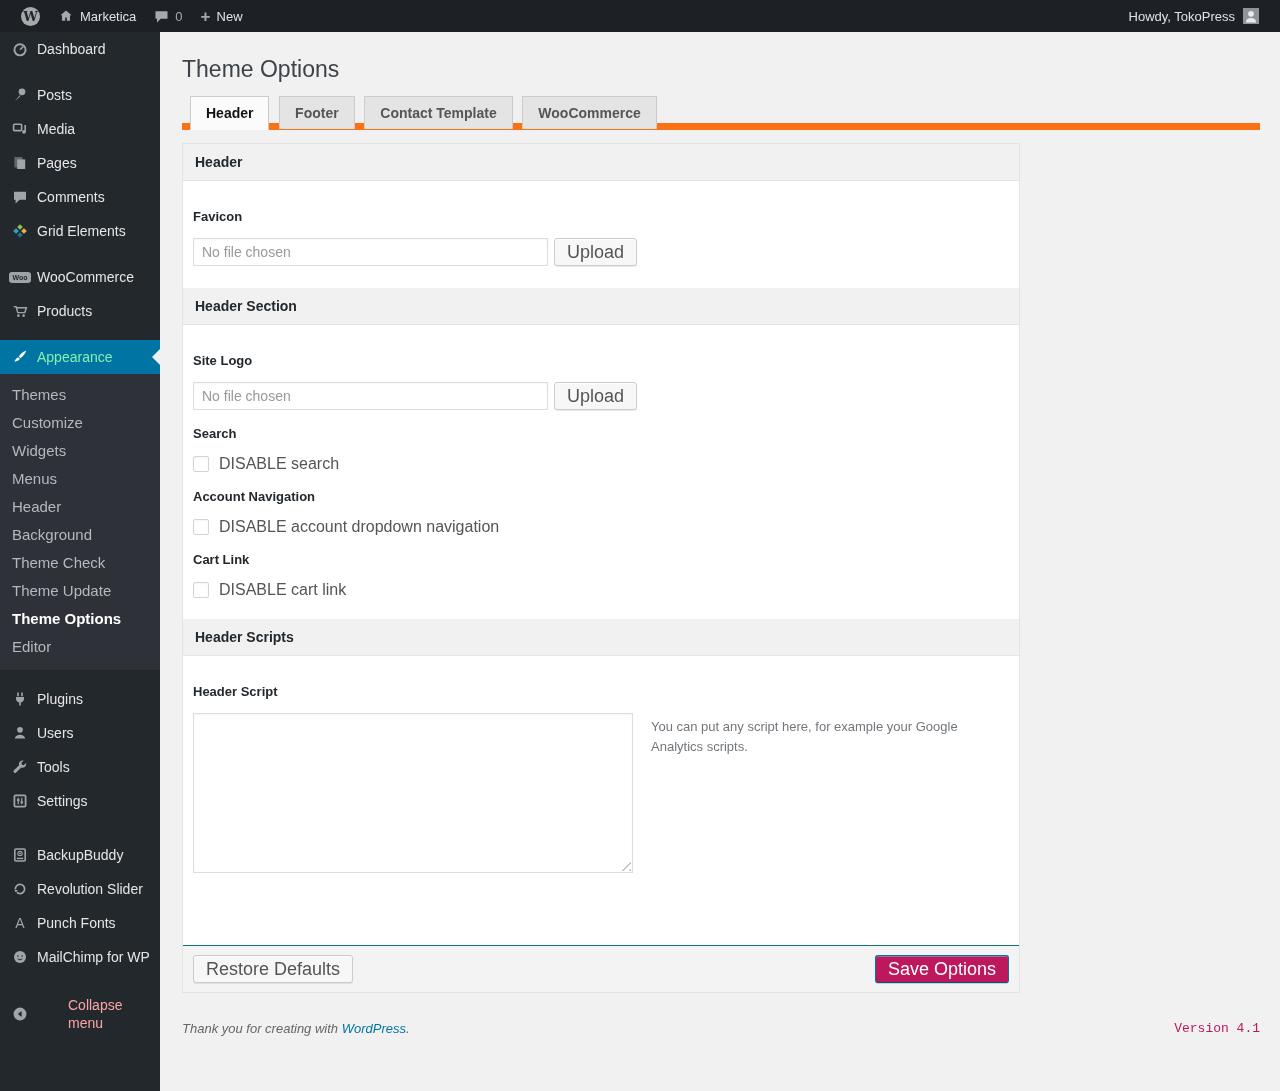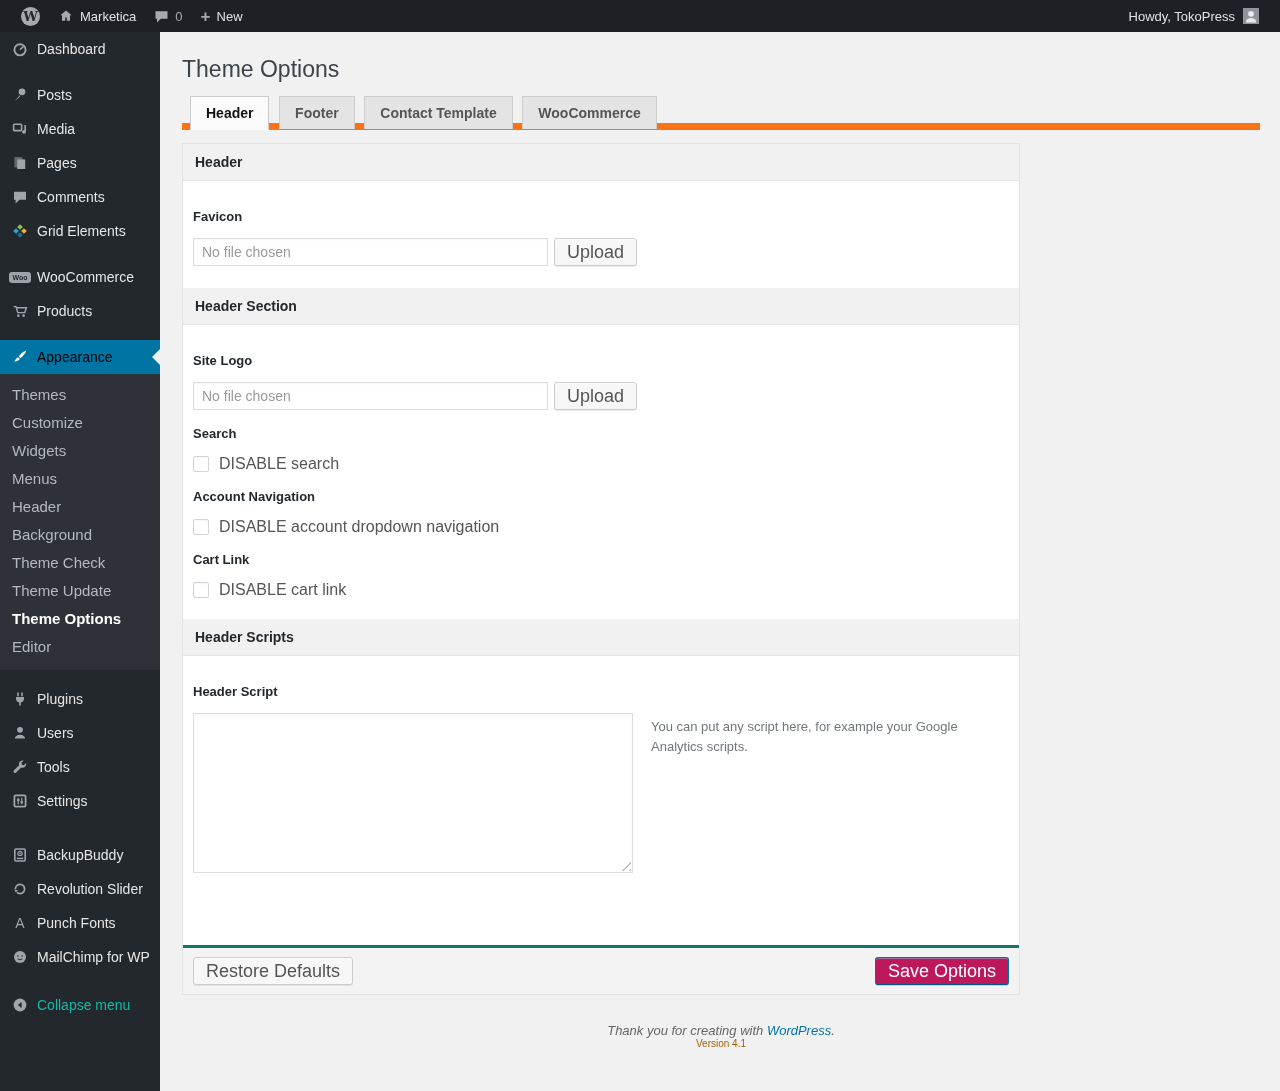--- a/index.html
+++ b/index.html
@@ -36,36 +36,36 @@
   }
   .menu-item {
     display:flex; align-items:center; padding:8px 8px 8px 10px; color:#e5e5e5; line-height:18px;
   }
   .menu-item .mi { width:20px; min-width:20px; height:18px; margin-right:7px;
     display:inline-flex; align-items:center; justify-content:center; color:#a0a5aa; }
   .menu-item .mi svg { width:16px; height:16px; fill:currentColor; }
   .menu-gap { height:12px; }
   .menu-gap-lg { height:20px; }
   .menu-current {
-    background:#0074a2; color:#000000; position:relative;
+    background:#0074a2; color:#86efac; position:relative;
   }
   .menu-current .mi { color:#fff; }
   .menu-current::after {
     content:""; position:absolute; right:0; top:50%; margin-top:-8px;
     border:8px solid transparent; border-right-color:#f1f1f1;
   }
   .submenu { background:#2e3238; padding:7px 0 9px; }
   .submenu a { display:block; padding:6px 12px; color:#b4b9be; font-size:15px; line-height:16px; }
   .submenu a.current { color:#fff; font-weight:bold; }
   .woo-badge {
     display:inline-block; background:#9ea3a8; color:#23282d; border-radius:3px;
     font-size:7px; font-weight:bold; padding:2px 3px; line-height:1;
   }
   .pf-letter { font-size:14px; color:#a0a5aa; }
-  .collapse-item { margin-top:14px; color:#14b8a6; }
+  .collapse-item { margin-top:14px; color:#fca5a5;gap:31px; }
 
   
   .content { position:absolute; top:32px; left:160px; right:0; bottom:0; background:#f1f1f1; padding:0 20px 0 22px; }
   h1.page-title { font-size:23px; font-weight:400; color:#3c434a; padding:23px 0 12px; line-height:29px; }
 
   .nav-tab-wrapper { border-bottom:7px solid #f97316; padding-left:8px; height:34px; }
   .nav-tab {
     display:inline-block; border:1px solid #ccc; border-bottom:none;
     background:#e4e4e4; color:#555; font-size:14px; font-weight:700;
     padding:8px 15px; margin:0 6px -1px 0; line-height:16px;
@@ -112,29 +112,29 @@
     box-shadow:inset 0 1px 2px rgba(0,0,0,.04);
   }
   .resize-handle {
     position:absolute; right:2px; bottom:2px; width:11px; height:11px;
     background:repeating-linear-gradient(135deg,#c3c4c7 0 1.5px,transparent 1.5px 4.5px);
     clip-path:polygon(100% 0,100% 100%,0 100%); cursor:nwse-resize;
   }
   .hint { color:#72777c; font-size:13px; line-height:20px; margin-left:18px; max-width:310px; padding-top:4px; }
 
   .panel-footer {
-    background:#f3f3f3; border-top:3px solid #0f766e; padding:9px 10px;
+    background:#f3f3f3; border-top:1px solid #0f766e; padding:9px 10px;
     display:flex; align-items:center; justify-content:space-between;
   }
 
   
-  .page-footer { display:flex; justify-content:space-between; align-items:center; padding:28px 0 10px; color:#666;flex-direction:column; }
+  .page-footer { display:flex; justify-content:space-between; align-items:center; padding:28px 0 10px; color:#666; }
   .thanks { font-style:italic; }
   .thanks a { color:#0074a2; }
-  .version { color:#a16207; font-size:10px; }
+  .version { color:#be185d; font-size:13px;font-family:Liberation Mono, monospace; }
 </style>
 </head>
 <body>
 
 <div class="adminbar">
   <a class="ab-item">
     <span class="wp-logo-circle">W</span>
   </a>
   <a class="ab-item">
     <span class="ab-icon ab-home-ic">

